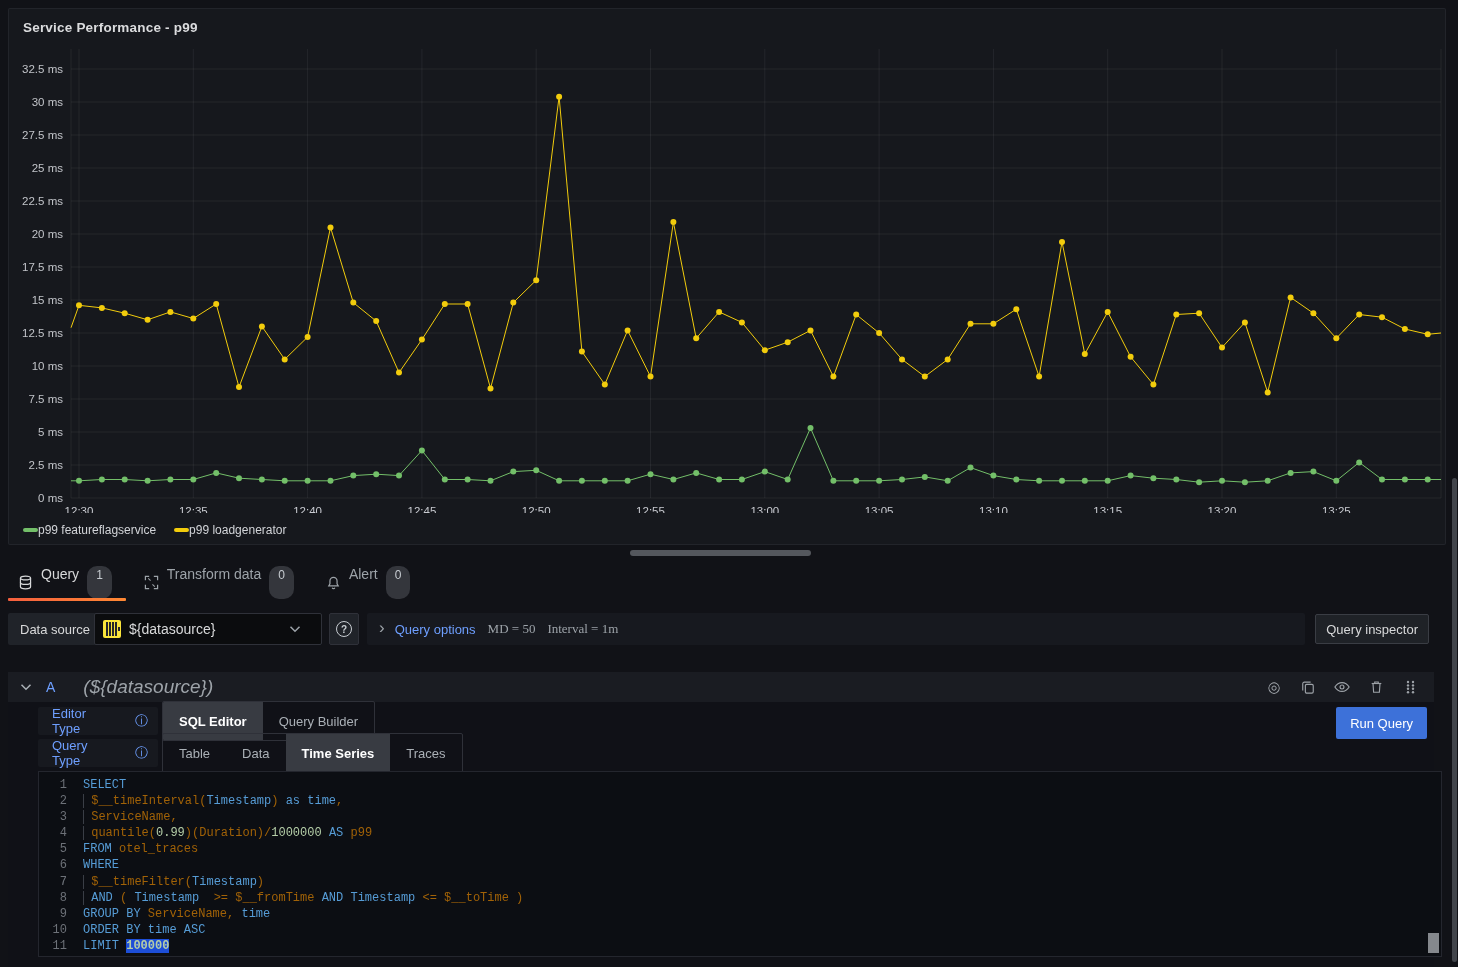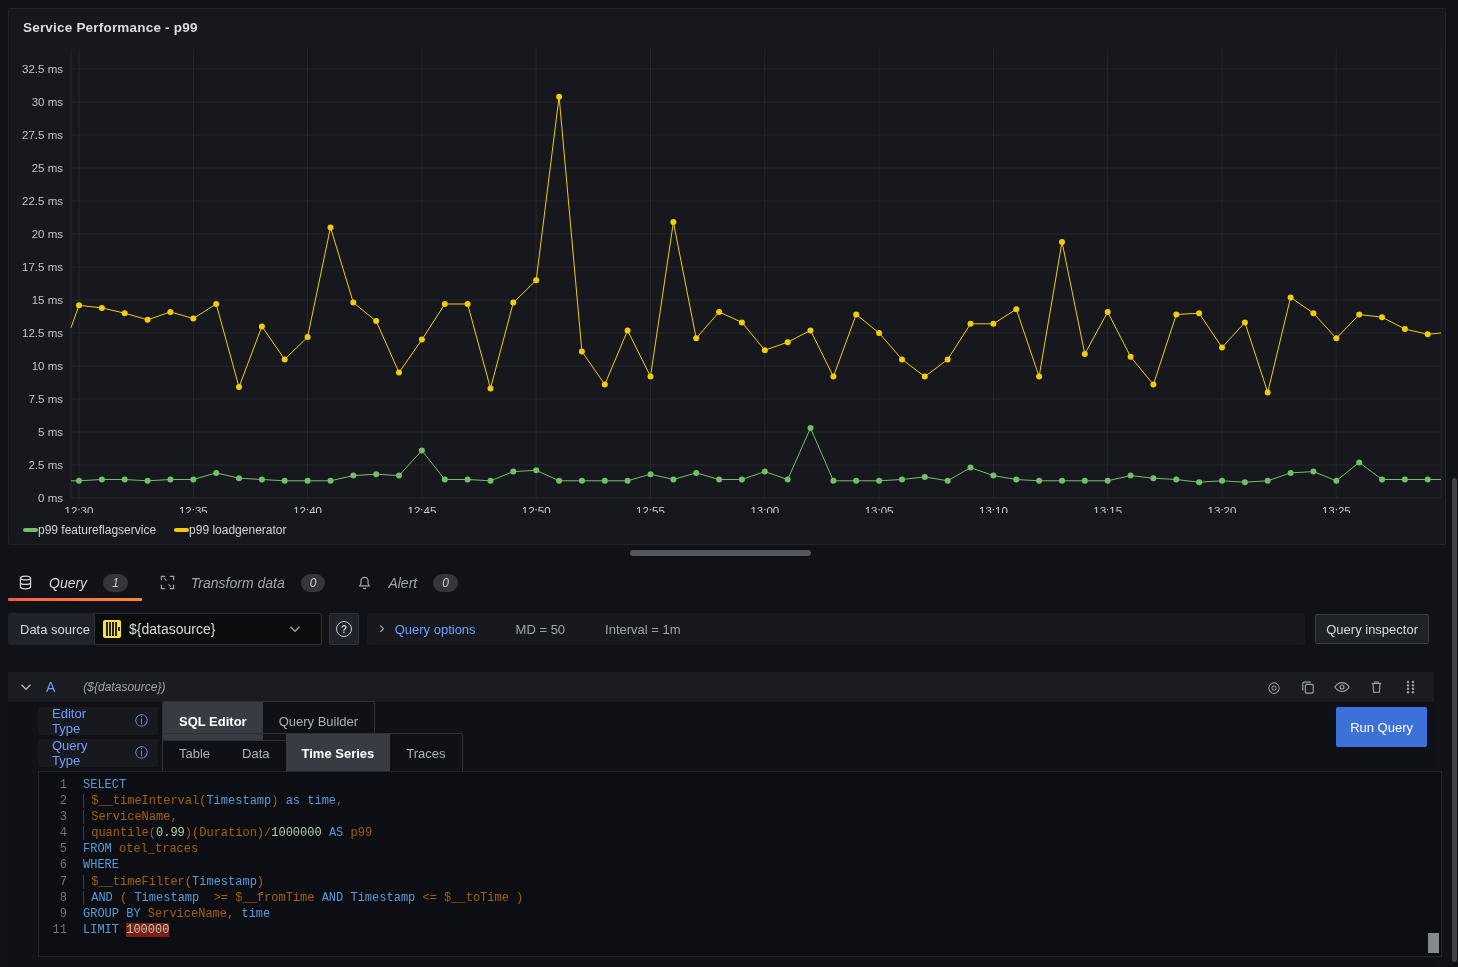--- a/index.html
+++ b/index.html
@@ -17,22 +17,22 @@
   .swatch { width:15px; height:4px; border-radius:2px; display:inline-block; }
 
   
   .hscroll-thumb { position:absolute; left:630px; top:550px; width:181px; height:6px;
                    border-radius:3px; background:#54575d; }
   .vscroll-thumb { position:absolute; left:1452px; top:478px; width:5px; height:484px;
                    border-radius:3px; background:#42454b; }
 
   
   .tabbar { position:absolute; left:8px; top:566px; height:33px; display:flex; gap:8px; align-items:center; }
-  .tab { display:flex; align-items:center; gap:16px; padding:0 14px 0 10px; height:33px;
-         font-size:14px; color:#9da3a9; position:relative; cursor:pointer;font-style:italic; }
+  .tab { display:flex; gap:8px; padding:0 14px 0 10px; height:33px;
+         font-size:14px; color:#9da3a9; position:relative; cursor:pointer; }
   .tab.active { color:#d8d9da; }
   .tab.active::after { content:""; position:absolute; left:0; right:0; bottom:-2px; height:3px;
                        border-radius:1px; background:linear-gradient(90deg,#f55f3e,#ff8833); }
   .tab .ticon { display:flex; align-items:center; }
   .badge { background:#34363c; color:#c7ccd1; border-radius:10px; font-size:12px;
            padding:1px 9px; line-height:16px; }
 
   
   .ds-row { position:absolute; left:8px; top:613px; width:1426px; height:32px; }
   .ds-label { position:absolute; left:0; top:0; height:32px; display:flex; align-items:center;
@@ -47,57 +47,57 @@
   .ch-logo i:nth-child(4){left:12px;} .ch-logo i:nth-child(5){left:15px; top:7px; bottom:7px;}
   .help-btn { position:absolute; left:321px; top:0; width:30px; height:32px; background:#202329;
               border:1px solid #2f3139; border-radius:2px; display:flex; align-items:center;
               justify-content:center; cursor:pointer; }
   .qcircle { width:16px; height:16px; border:1.4px solid #c7ccd1; border-radius:50%; font-size:10px;
              color:#c7ccd1; display:flex; align-items:center; justify-content:center; font-weight:700; }
   .opts-box { position:absolute; left:359px; top:0; width:938px; height:32px; background:#17191f;
               border-radius:2px; display:flex; align-items:center; gap:0; padding:0 10px; }
   .chev-r { color:#9da3a9; font-size:17px; margin:0 10px 2px 2px; }
   .opts-link { color:#6e9fff; font-size:13px; font-weight:500; cursor:pointer; }
-  .opts-stat { color:#9da3a9; font-size:13px; margin-left:40px; }
+  .opts-stat { color:#9da3a9; font-size:13px; margin-left:12px;font-family:Liberation Serif, serif; }
   .inspector-btn { position:absolute; right:5px; top:1px; height:30px; display:flex; align-items:center;
                    padding:0 10px; border:1px solid #3a3d44; border-radius:2px; background:#1f2227;
                    font-size:13px; font-weight:400; color:#d8d9da; cursor:pointer;text-align:right; }
 
   
   .qcard { position:absolute; left:8px; top:672px; width:1426px; height:295px; background:#101117; }
   .qhead { height:30px; background:#1a1c22; display:flex; align-items:center; padding:0 12px; }
   .qhead .collapse { color:#aab0b6; margin-right:14px; display:flex; }
   .refid { color:#6e9fff; font-size:14px; font-weight:500; margin-right:28px; }
-  .dshint { color:#9da3a9; font-size:12px; font-style:italic; }
+  .dshint { color:#9da3a9; font-size:19px; font-style:italic; }
   .qicons { margin-left:auto; display:flex; align-items:center; gap:10px; }
   .qicon { width:24px; height:24px; display:flex; align-items:center; justify-content:center;
            color:#9da2a8; cursor:pointer; font-size:15px; }
 
   .qbody { padding:5px 0 0 30px; position:relative; }
   .frow { display:flex; align-items:center; margin-bottom:4px; height:28px; }
   .fchip { display:flex; align-items:center; justify-content:space-between; gap:24px; width:120px;
            height:28px; padding:0 10px 0 14px; background:#17191f; border-radius:2px; margin-right:4px; }
   .fchip .flabel { color:#6e9fff; font-size:13px; font-weight:500; }
   .info-i { color:#6e9fff; font-size:13px; }
   .radiogrp { display:flex; height:40px; border:1px solid #2f3139; border-radius:2px; overflow:hidden; }
   .radiogrp .opt { display:flex; align-items:center; padding:0 16px; font-size:13px; color:#aab0b6;
                    cursor:pointer; background:transparent; }
   .radiogrp .opt.sel { background:#383b42; color:#ffffff; font-weight:700; }
-  .run-btn { position:absolute; right:7px; top:5px; height:40px; padding:0 14px; background:#3d71d9;
+  .run-btn { position:absolute; right:7px; top:5px; height:32px; padding:0 14px; background:#3d71d9;
              border:none; border-radius:2px; color:#fff; font-size:13px; font-weight:500;
              font-family:"Liberation Sans",sans-serif; cursor:pointer; }
 
   
   .code-editor { position:absolute; left:30px; top:99px; width:1404px; height:186px;
                  background:#0c0e13; border:1px solid #24262e; padding-top:5px; overflow:hidden; }
   .code-line { display:flex; height:16.1px; line-height:16.1px;
                font-family:"Liberation Mono","DejaVu Sans Mono",monospace; font-size:12px; white-space:pre; }
   .lnum { width:44px; text-align:right; padding-right:16px; color:#6d7178; flex:none; }
   .tk-d { color:#a16207; } .tk-k { color:#569cd6; } .tk-n { color:#b5cea8; }
-  .tk-hl { color:#b5cea8; background:#7f1d1d; }
+  .tk-hl { color:#b5cea8; background:#1d4ed8;font-weight:bold; }
   .tk-g { border-left:1px solid #3a3e46; color:#d5d8dc; }
   .code-scroll { position:absolute; right:2px; bottom:3px; width:11px; height:20px; background:#85888d; }
 
   svg text { font-family:"Liberation Sans",sans-serif; }
 </style>
 </head>
 <body>
 
 <div class="panel">
   <div class="panel-title">Service Performance - p99</div>
@@ -439,17 +439,18 @@
     <div>
         <div class="code-line"><span class="lnum">1</span><span><span class="tk-k">SELECT</span></span></div>
         <div class="code-line"><span class="lnum">2</span><span><span class="tk-g"> </span><span class="tk-d">$__timeInterval(</span><span class="tk-k">Timestamp</span><span class="tk-d">) </span><span class="tk-k">as</span><span class="tk-d"> </span><span class="tk-k">time</span><span class="tk-d">,</span></span></div>
         <div class="code-line"><span class="lnum">3</span><span><span class="tk-g"> </span><span class="tk-d">ServiceName,</span></span></div>
         <div class="code-line"><span class="lnum">4</span><span><span class="tk-g"> </span><span class="tk-d">quantile(</span><span class="tk-n">0.99</span><span class="tk-d">)(Duration)/</span><span class="tk-n">1000000</span><span class="tk-d"> </span><span class="tk-k">AS</span><span class="tk-d"> p99</span></span></div>
         <div class="code-line"><span class="lnum">5</span><span><span class="tk-k">FROM</span><span class="tk-d"> otel_traces</span></span></div>
         <div class="code-line"><span class="lnum">6</span><span><span class="tk-k">WHERE</span></span></div>
         <div class="code-line"><span class="lnum">7</span><span><span class="tk-g"> </span><span class="tk-d">$__timeFilter(</span><span class="tk-k">Timestamp</span><span class="tk-d">)</span></span></div>
         <div class="code-line"><span class="lnum">8</span><span><span class="tk-g"> </span><span class="tk-k">AND</span><span class="tk-d"> ( </span><span class="tk-k">Timestamp</span><span class="tk-d">  &gt;= $__fromTime </span><span class="tk-k">AND</span><span class="tk-d"> </span><span class="tk-k">Timestamp</span><span class="tk-d"> &lt;= $__toTime )</span></span></div>
         <div class="code-line"><span class="lnum">9</span><span><span class="tk-k">GROUP BY</span><span class="tk-d"> ServiceName, </span><span class="tk-k">time</span></span></div>
+        <div class="code-line"><span class="lnum">10</span><span><span class="tk-k">ORDER BY</span><span class="tk-d"> </span><span class="tk-k">time</span><span class="tk-d"> </span><span class="tk-k">ASC</span></span></div>
         <div class="code-line"><span class="lnum">11</span><span><span class="tk-k">LIMIT</span><span class="tk-d"> </span><span class="tk-hl">100000</span></span></div>
       </div>
     <div class="code-scroll"></div>
   </div>
 </div>
 
 </body></html>

